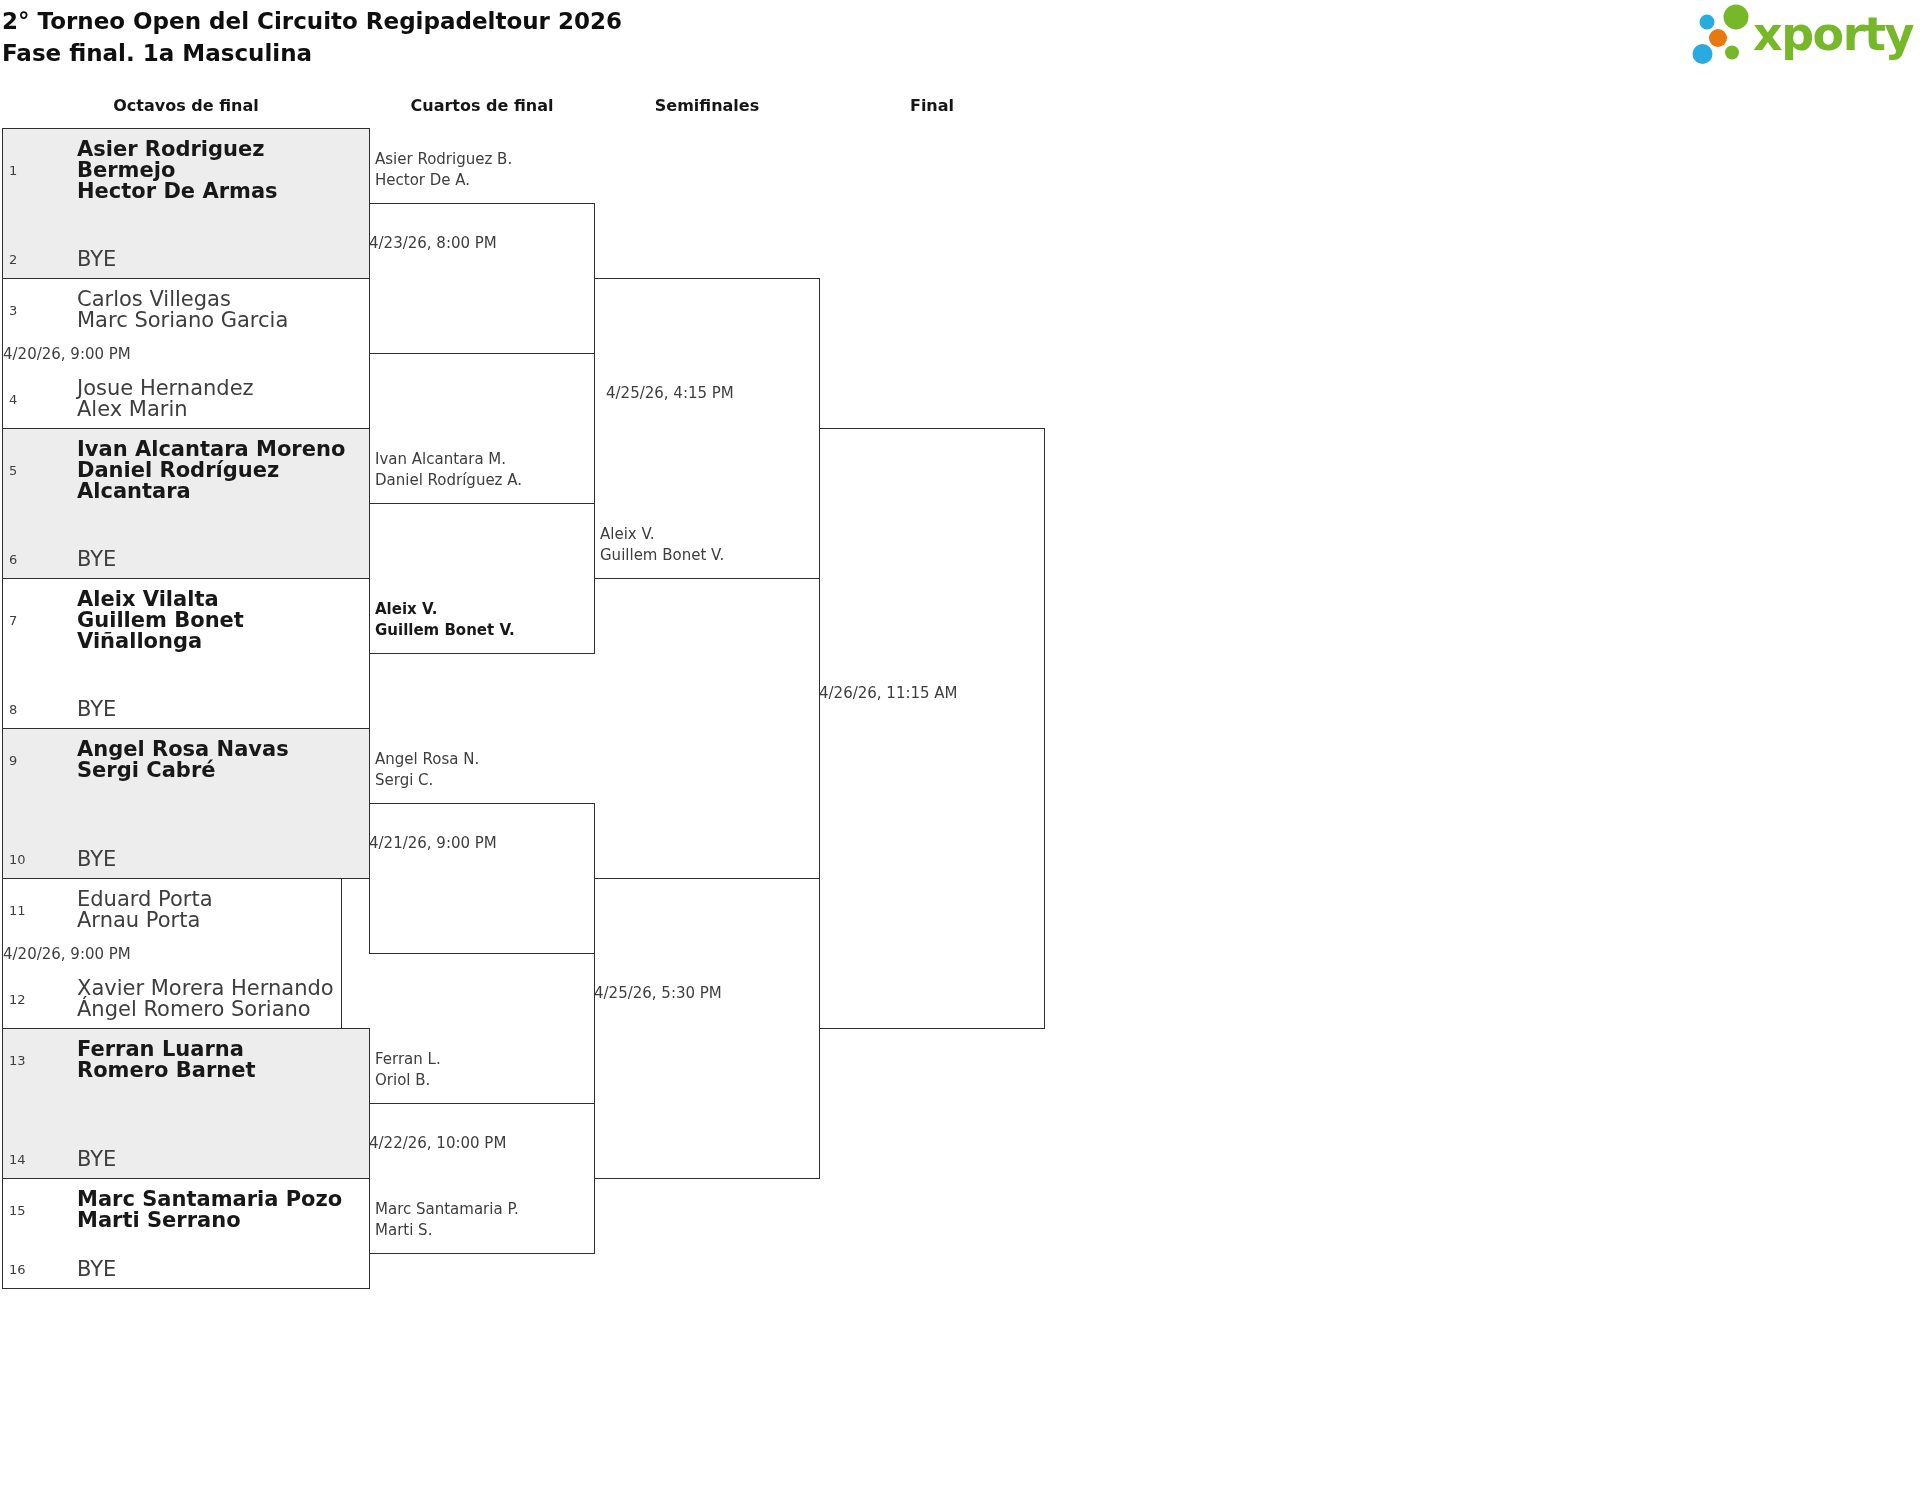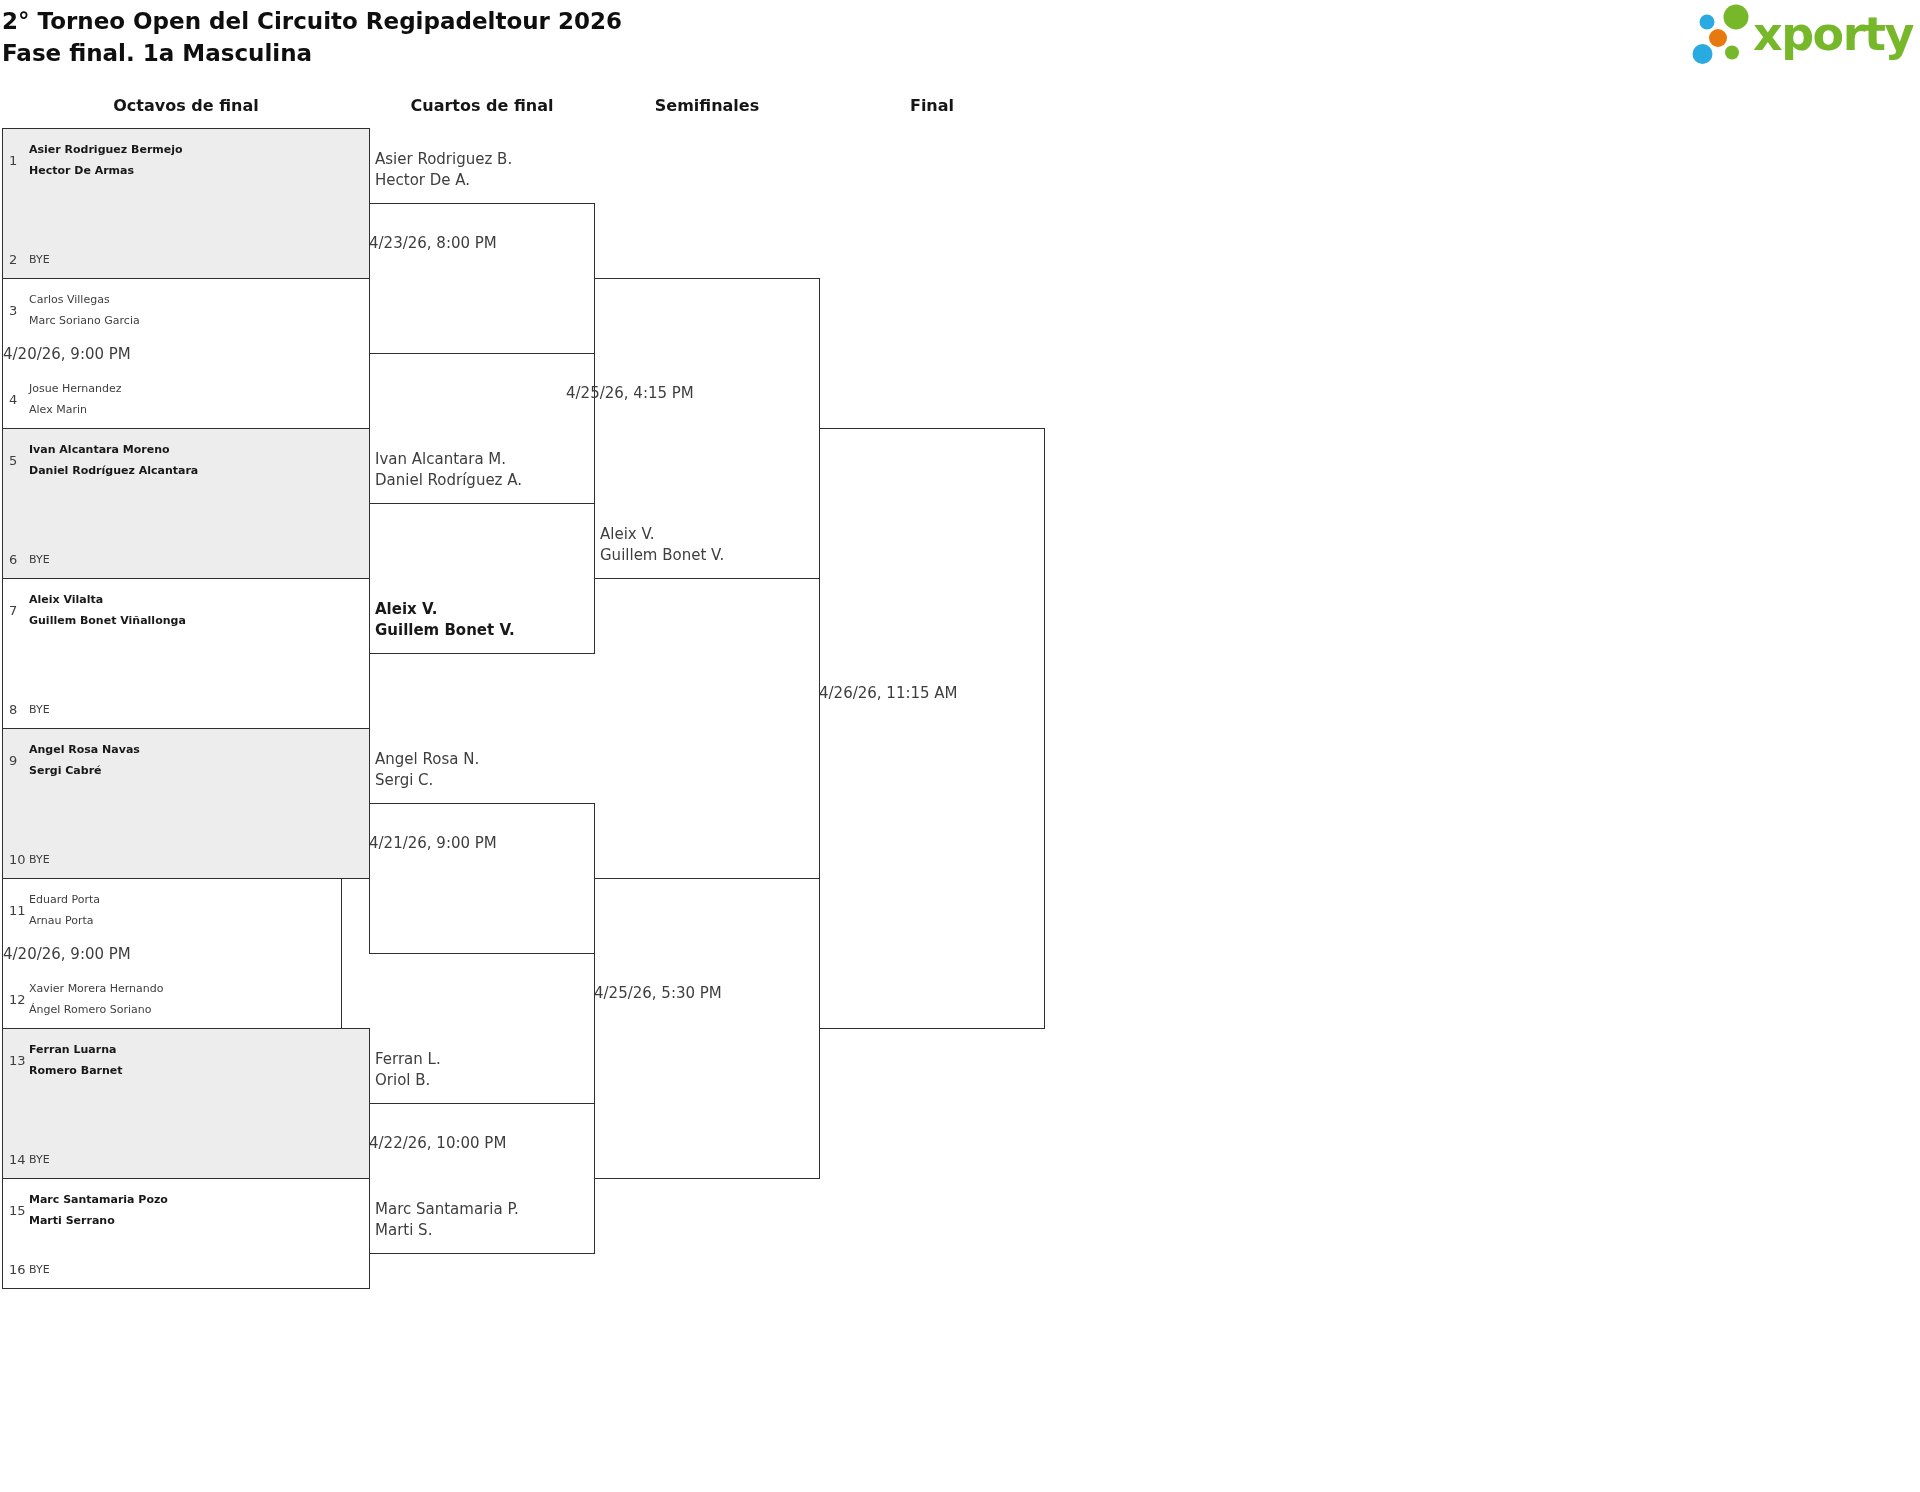--- a/index.html
+++ b/index.html
@@ -18,21 +18,21 @@
   }
   .title{position:absolute;left:2px;top:5px;font-size:23px;font-weight:bold;line-height:32px;color:#0f0f0f;white-space:nowrap;}
   .round-header{position:absolute;top:96px;font-size:16px;font-weight:600;color:#161616;text-align:center;}
   .obox{position:absolute;border:1px solid var(--line);background:#fff;box-sizing:border-box;}
   .obox.shaded{background:var(--shaded-fill);}
   .cbox{position:absolute;border:1px solid var(--line);box-sizing:border-box;background:transparent;}
   .prow{position:absolute;left:6px;right:4px;display:flex;align-items:center;}
   .prow.top{top:10px;}
   .prow.bot{bottom:8px;}
   .seed{flex:0 0 20px;width:20px;font-size:13px;color:var(--text);}
-  .pnames{font-size:11px;line-height:21px;color:var(--text);}
+  .pnames{font-size:21px;line-height:21px;color:var(--text);margin-left:48px;}
   .pnames.bold{font-weight:bold;color:var(--text-strong);}
   .cnames{position:absolute;font-size:15px;line-height:21px;color:var(--text);white-space:nowrap;}
   .cnames.bold{font-weight:bold;color:var(--text-strong);}
   .mtime{position:absolute;font-size:15px;line-height:20px;color:var(--text);text-align:left;}
   .logo{position:absolute;left:1680px;top:0;width:240px;height:70px;cursor:pointer;}
   .logo svg{position:absolute;left:0;top:0;}
   .logo-text{
     position:absolute;left:73px;top:6px;font-size:46px;line-height:56px;font-weight:800;
     color:var(--logo-green);letter-spacing:-1.5px;font-family:"DejaVu Sans","Liberation Sans",sans-serif;
   }
@@ -217,20 +217,20 @@
       <div class="cnames" style="left: 375px; top: 1199px;">
         <div>Marc Santamaria P.</div>
         <div>Marti S.</div>
       </div>
       <div class="mtime" style="left: 369px; width: 226px; top: 1133px;">4/22/26, 10:00 PM</div>
       <div class="cbox" style="left: 594px; top: 278px; width: 226px; height: 301px;"></div>
       <div class="cnames" style="left: 600px; top: 524px;">
         <div>Aleix V.</div>
         <div>Guillem Bonet V.</div>
       </div>
-      <div class="mtime" style="left: 566px; width: 208px; top: 383px;">4/25/26, 4:15 PM</div>
+      <div class="mtime" style="left: 594px; width: 208px; top: 383px; padding-left: 12px;">4/25/26, 4:15 PM</div>
       <div class="cbox" style="left: 594px; top: 878px; width: 226px; height: 301px;"></div>
       <div class="mtime" style="left: 594px; width: 226px; top: 983px;">4/25/26, 5:30 PM</div>
       <div class="cbox" style="left: 819px; top: 428px; width: 226px; height: 601px;"></div>
       <div class="mtime" style="left: 819px; width: 226px; top: 683px;">4/26/26, 11:15 AM</div>
     </div>
 
 </div>
 
 </body></html>

